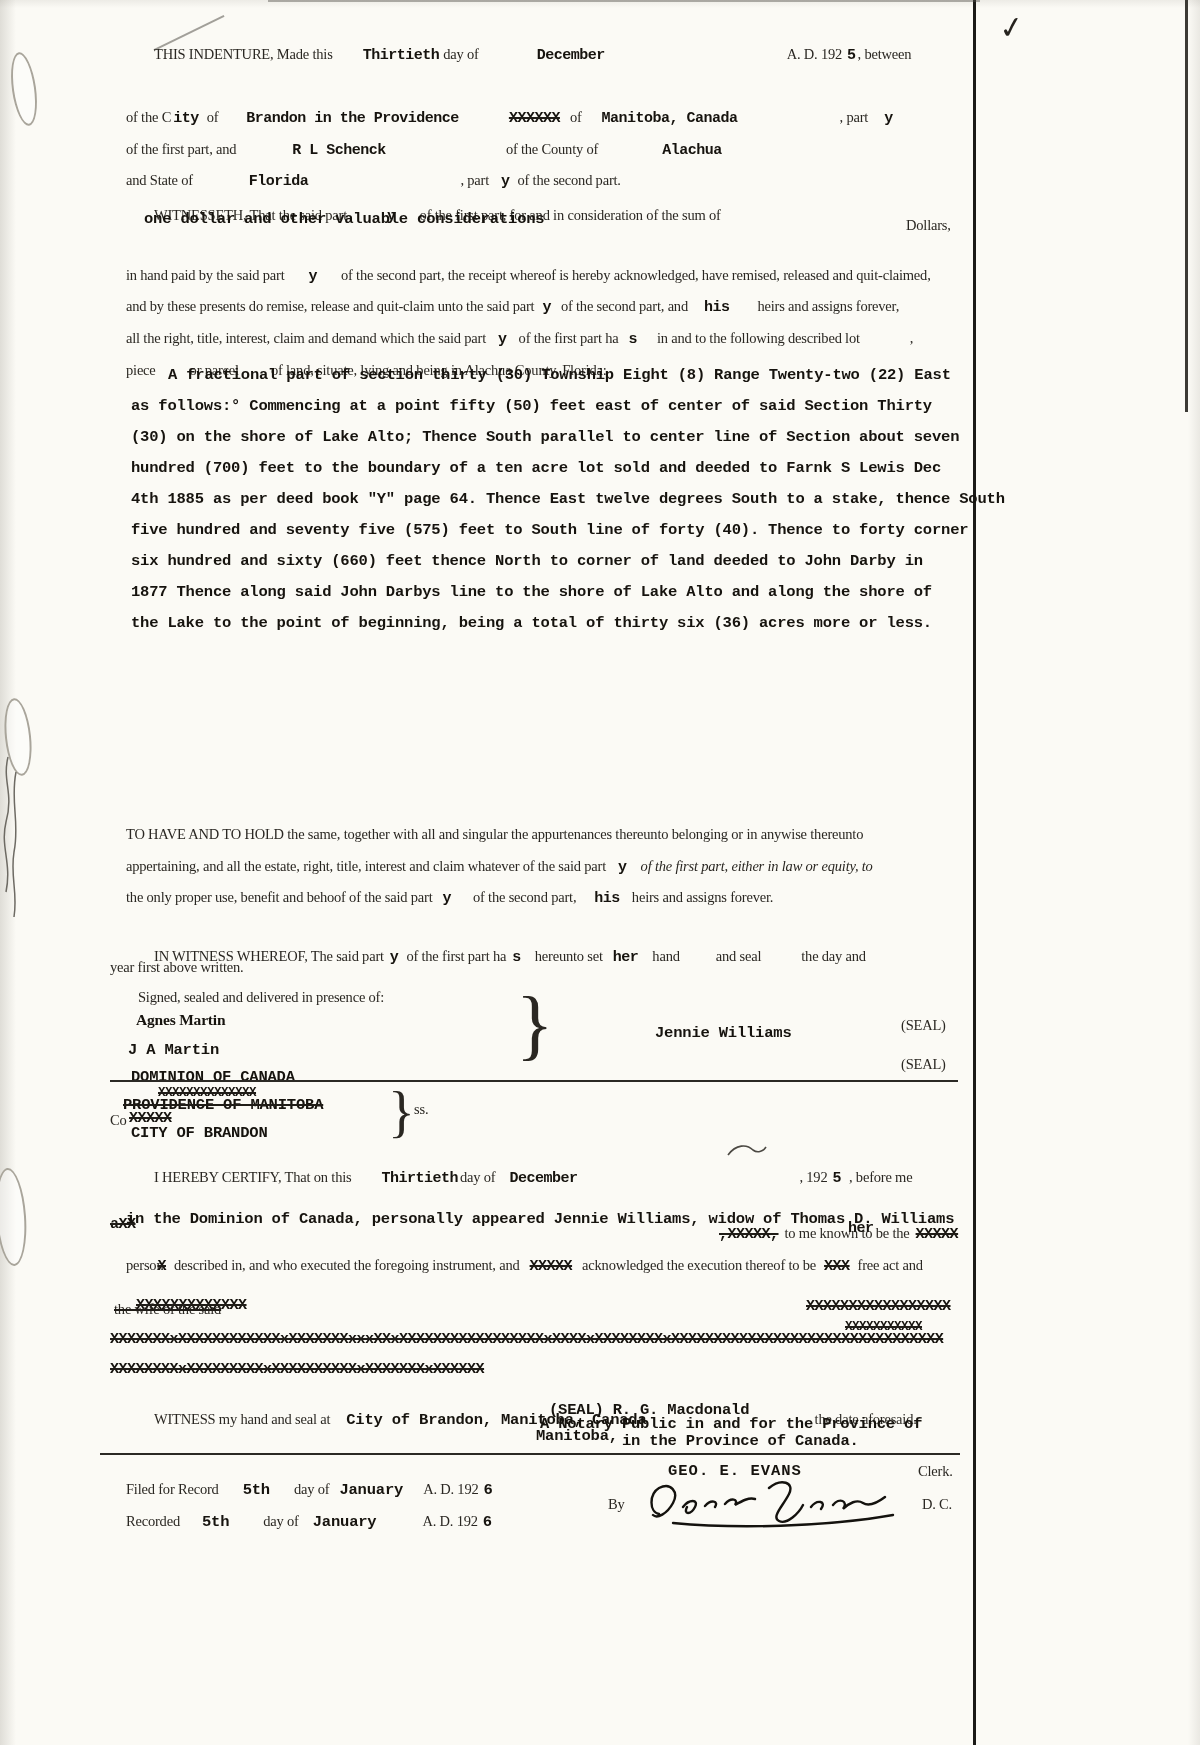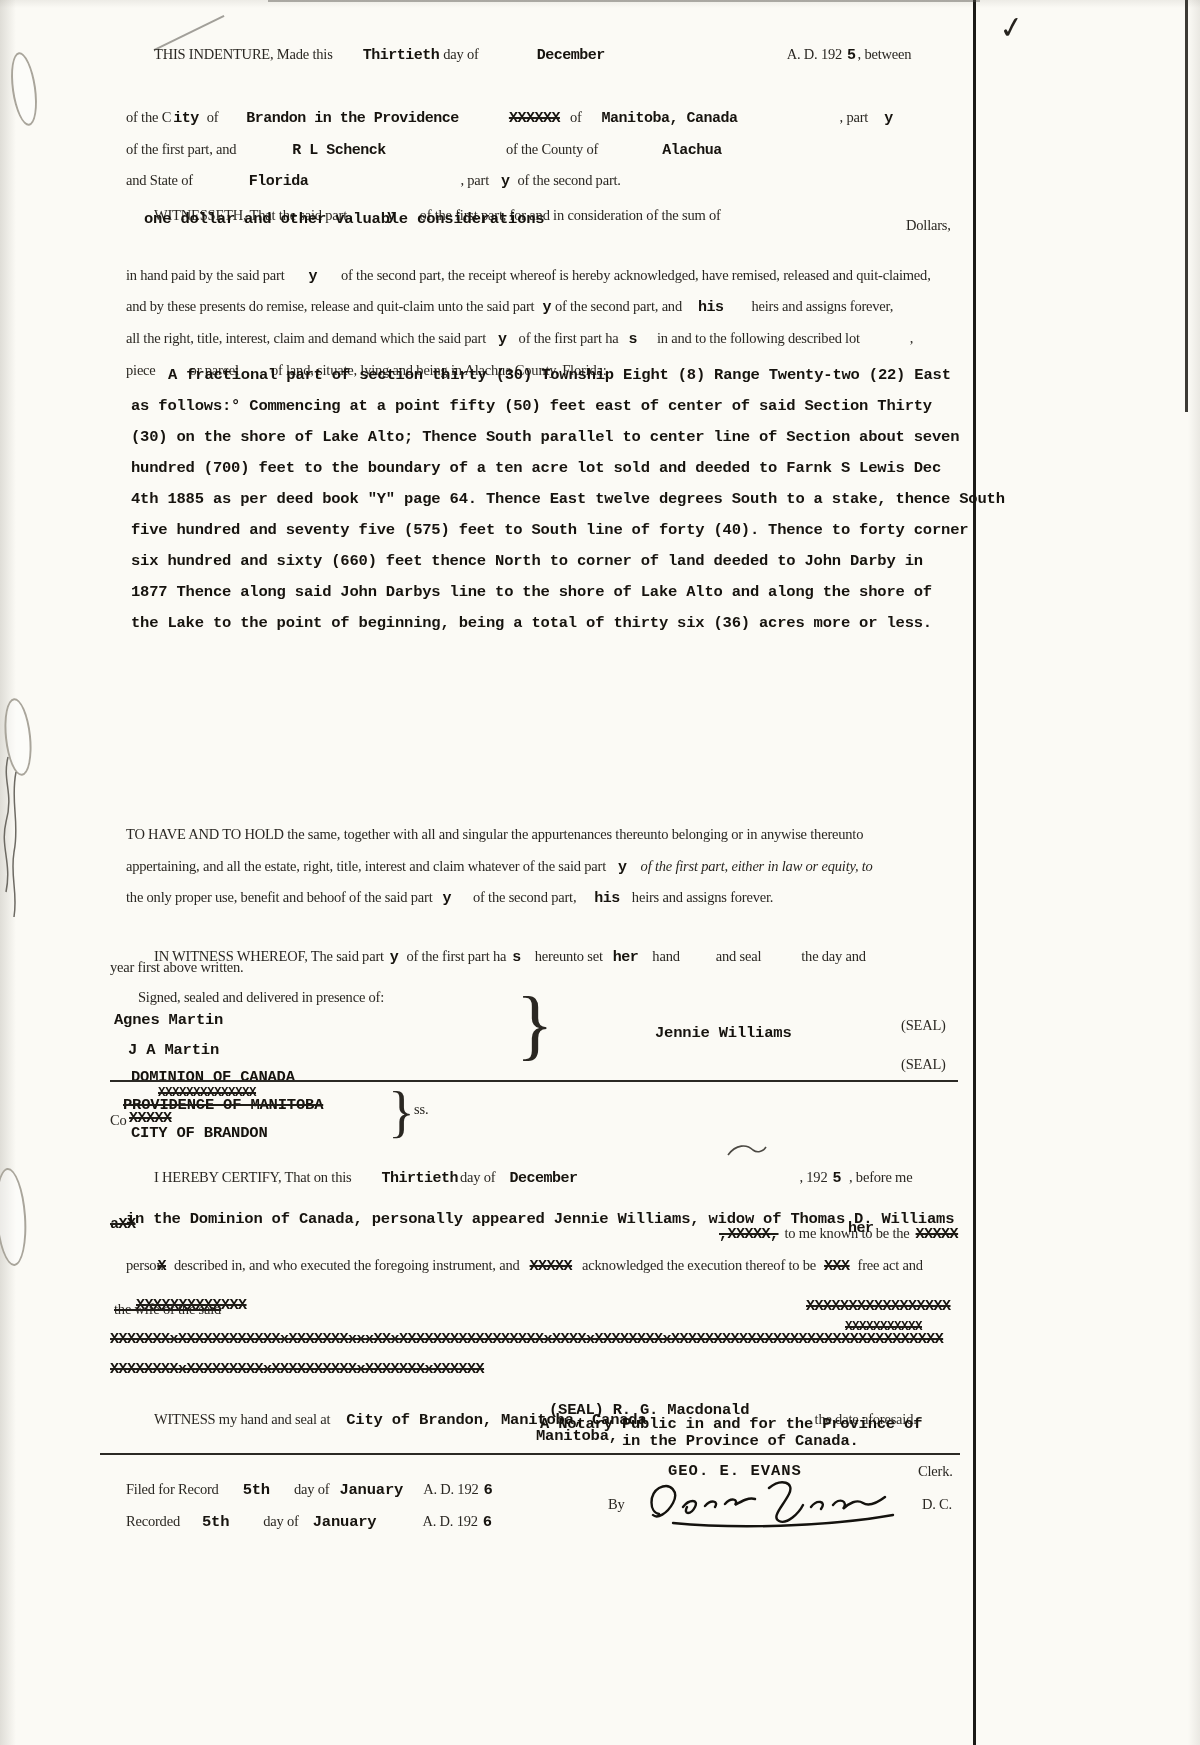--- a/index.html
+++ b/index.html
@@ -68,21 +68,21 @@
   <div class="row" style="left:138px;top:188px;">
     <span class="p">WITNESSETH, That the said part</span><span class="t" style="margin-left:40px;">y</span><span class="p" style="margin-left:24px;">of the first part, for and in consideration of the sum of</span>
   </div>
   <span class="t2 abs" style="left:144px;top:210px;">one dollar and other valuable considerations</span>
   <span class="p abs" style="left:906px;top:217px;">Dollars,</span>
 
   <div class="row" style="left:110px;top:248px;">
     <span class="p">in hand paid by the said part</span><span class="t" style="margin-left:24px;">y</span><span class="p" style="margin-left:24px;">of the second part, the receipt whereof is hereby acknowledged, have remised, released and quit-claimed,</span>
   </div>
   <div class="row" style="left:110px;top:279px;">
-    <span class="p">and by these presents do remise, release and quit-claim unto the said part</span><span class="t" style="margin-left:8px;">y</span><span class="p" style="margin-left:4px;">of the second part, and</span><span class="t" style="margin-left:16px;">his</span><span class="p" style="margin-left:28px;">heirs and assigns forever,</span>
+    <span class="p">and by these presents do remise, release and quit-claim unto the said part</span><span class="t" style="margin-left:8px;">y</span><span class="p" style="margin-left:10px;">of the second part, and</span><span class="t" style="margin-left:16px;">his</span><span class="p" style="margin-left:28px;">heirs and assigns forever,</span>
   </div>
   <div class="row" style="left:110px;top:311px;">
     <span class="p">all the right, title, interest, claim and demand which the said part</span><span class="t" style="margin-left:12px;">y</span><span class="p" style="margin-left:12px;">of the first part ha</span><span class="t" style="margin-left:10px;">s</span><span class="p" style="margin-left:20px;">in and to the following described lot</span><span class="p" style="margin-left:50px;">,</span>
   </div>
   <div class="row" style="left:110px;top:343px;">
     <span class="p">piece</span><span class="p" style="margin-left:34px;">or parcel</span><span class="p" style="margin-left:32px;">of land, situate, lying and being in Alachua County, Florida:</span>
   </div>
 
   <div id="desc">
     <div class="dline" style="padding-left:37px;">A fractional part of section thirty (30) Township Eight (8) Range Twenty-two (22) East</div>
@@ -105,21 +105,21 @@
   <div class="row" style="left:110px;top:870px;">
     <span class="p">the only proper use, benefit and behoof of the said part</span><span class="t" style="margin-left:10px;">y</span><span class="p" style="margin-left:22px;">of the second part,</span><span class="t" style="margin-left:18px;">his</span><span class="p" style="margin-left:12px;">heirs and assigns forever.</span>
   </div>
 
   <div class="row" style="left:138px;top:929px;">
     <span class="p">IN WITNESS WHEREOF, The said part</span><span class="t" style="margin-left:6px;">y</span><span class="p" style="margin-left:8px;">of the first part ha</span><span class="t" style="margin-left:6px;">s</span><span class="p" style="margin-left:14px;">hereunto set</span><span class="t" style="margin-left:10px;">her</span><span class="p" style="margin-left:14px;">hand</span><span class="p" style="margin-left:36px;">and seal</span><span class="p" style="margin-left:40px;">the day and</span>
   </div>
   <span class="p abs" style="left:110px;top:959px;">year first above written.</span>
 
   <span class="p abs" style="left:138px;top:989px;">Signed, sealed and delivered in presence of:</span>
-  <span class="t2 abs" style="left:114px;top:1011px;">Agnes Martin</span>
+  <span class="t2 abs" style="left:136px;top:1011px;font-family:Liberation Serif, serif;">Agnes Martin</span>
   <span class="t2 abs" style="left:128px;top:1041px;">J A Martin</span>
   <span class="brace" style="left:516px;top:986px;font-size:78px;font-weight:300;">}</span>
   <span class="t2 abs" style="left:655px;top:1024px;">Jennie Williams</span>
   <span class="p abs" style="left:901px;top:1017px;">(SEAL)</span>
   <span class="p abs" style="left:901px;top:1056px;">(SEAL)</span>
 
   <span class="t2 abs" style="left:131px;top:1068px;">DOMINION OF CANADA</span>
   <div class="rule" style="left:110px;top:1080px;width:848px;height:2px;"></div>
   <span class="t x sm abs" style="left:158px;top:1086px;">XXXXXXXXXXXXXX</span>
   <span class="t2 x abs" style="left:123px;top:1096px;">PROVIDENCE OF MANITOBA</span>

